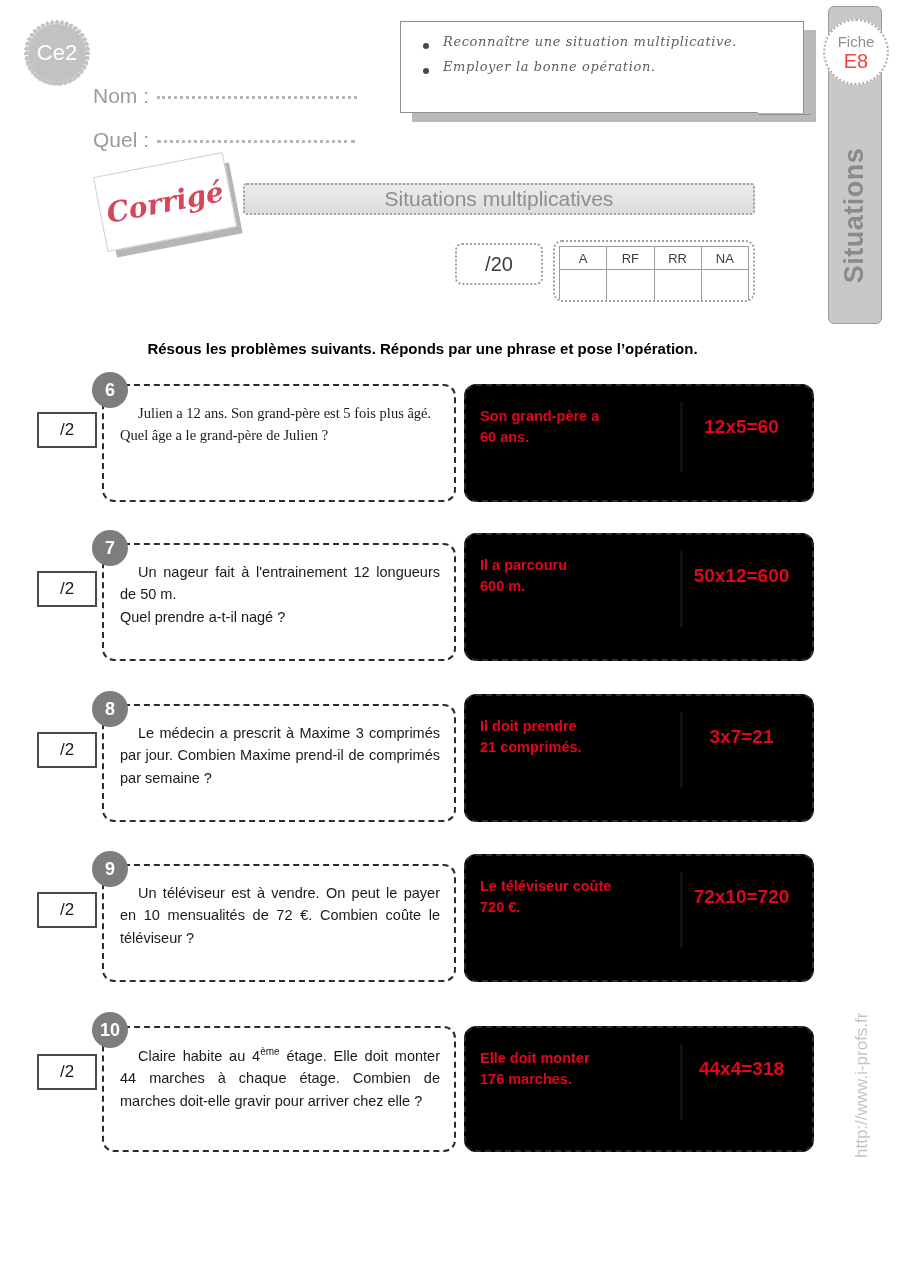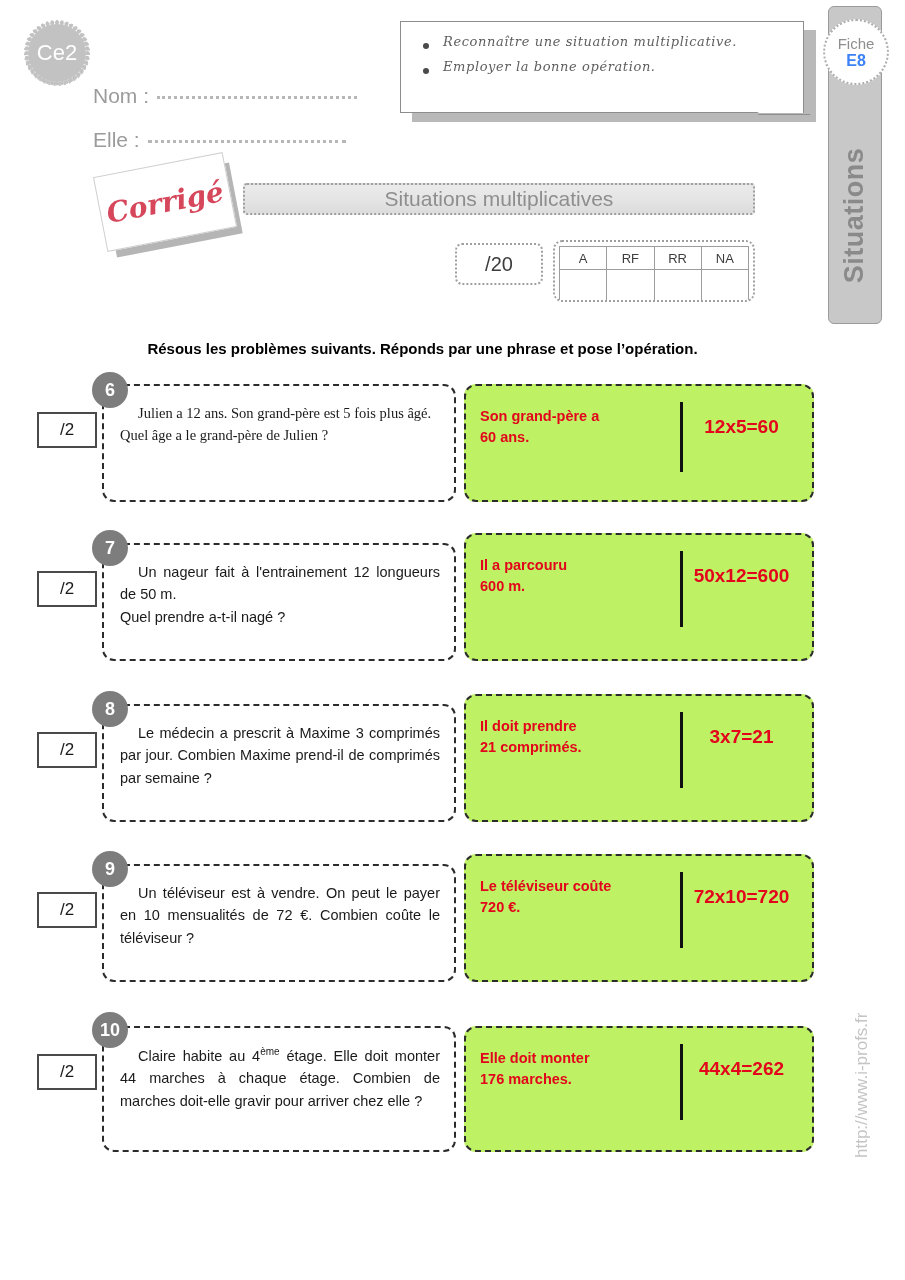--- a/index.html
+++ b/index.html
@@ -61,23 +61,23 @@
     align-items: center;
     justify-content: center;
     line-height: 1;
   }
   .fiche-top {
     color: #8e8e8e;
     font-size: 15px;
     margin-bottom: 2px;
   }
   .fiche-code {
-    color: #3b82f6;
-    font-size: 16px;
-    font-weight: bold;
+    color: #ef4444;
+    font-size: 20px;
+    font-weight: normal;
   }
 
   
   .url-vert {
     position: absolute;
     left: 832px;
     top: 940px;
     width: 24px;
     height: 220px;
     color: #c4c4c4;
@@ -334,21 +334,21 @@
     text-indent: 18px;
   }
   .q-text sup { font-size: 10px; }
   .a-box {
     position: absolute;
     left: 464px;
     width: 350px;
     border: 2px dashed #2b2b2b;
     border-radius: 12px;
     box-sizing: border-box;
-    background: #bef264;
+    background: #000000;
     padding: 14px 12px 10px 14px;
     display: flex;
     align-items: flex-start;
   }
   .a-sentence {
     width: 196px;
     color: #e3051b;
     font-size: 14.5px;
     font-weight: bold;
     line-height: 1.45;
@@ -435,21 +435,21 @@
     <circle cx="35" cy="35" r="31" fill="none" stroke="#c2c2c2" stroke-width="4" stroke-dasharray="2 3"></circle>
   </svg>
   <div class="ce2-text">Ce2</div>
 </div>
 
 <div class="field-row nom-row">
   <span class="lbl">Nom :</span>
   <span class="dots"></span>
 </div>
 <div class="field-row date-row">
-  <span class="lbl">Elle :</span>
+  <span class="lbl">Quel :</span>
   <span class="dots"></span>
 </div>
 
 <div class="obj-shadow"></div>
 <div class="obj-card">
   <div class="obj-item">
     <span class="obj-bullet"></span>
     <span class="obj-text">Reconnaître une situation multiplicative.</span>
   </div>
   <div class="obj-item">
@@ -573,15 +573,15 @@
     <div class="q-text">
       <span>Claire habite au 4</span><sup>ème</sup><span> étage. Elle doit monter 44 marches à chaque étage. Combien de marches doit-elle gravir pour arriver chez elle ?</span>
     </div>
   </div>
   <div class="a-box" style="top:12px; height:126px;">
     <div class="a-sentence">
       <span>Elle doit monter</span><br>
       <span>176 marches.</span>
     </div>
     <div class="a-divider" style="height:76px;"></div>
-    <div class="a-operation">44x4=262</div>
+    <div class="a-operation">44x4=318</div>
   </div>
 </div>
 
 </body></html>

